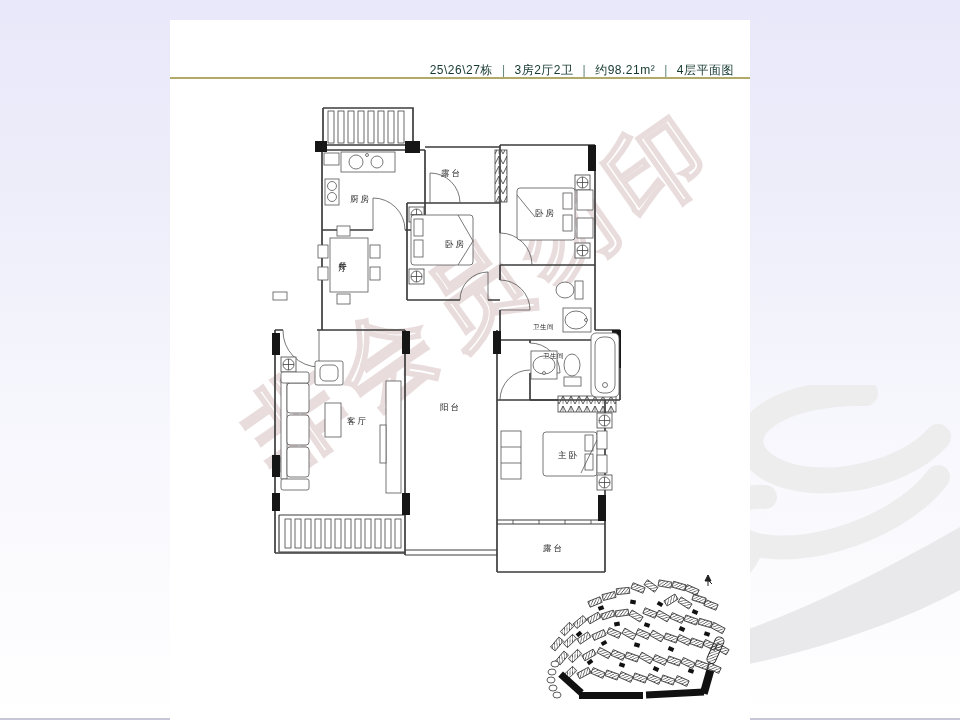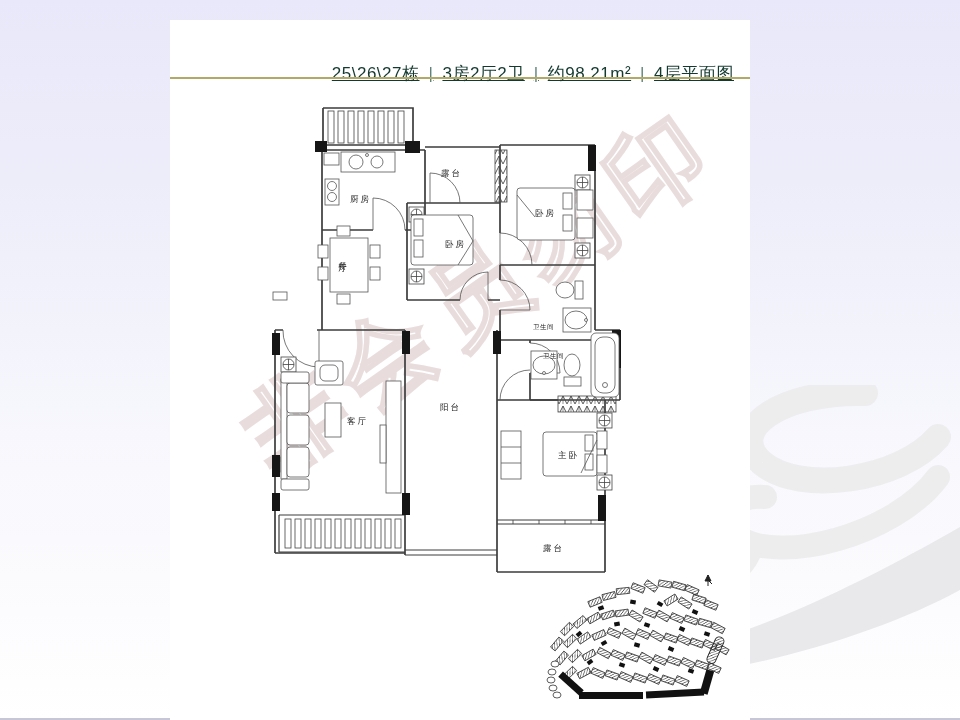--- a/index.html
+++ b/index.html
@@ -10,21 +10,21 @@
   .bottom-edge{position:absolute;left:0;bottom:0;width:960px;height:2px;background:#c6c6d6;}
   .card{position:absolute;left:170px;top:20px;width:580px;height:700px;background:#ffffff;overflow:hidden;}
   .header{position:absolute;left:0;top:0;width:100%;height:58px;}
   .logo{position:absolute;left:24px;top:6px;width:220px;height:52px;color:#17463a;}
   .logo-prefix{position:absolute;left:2px;top:8px;writing-mode:vertical-rl;text-orientation:upright;
     font-size:13px;font-weight:bold;letter-spacing:1px;line-height:14px;}
   .logo-name{position:absolute;left:18px;top:0px;font-size:37px;font-weight:bold;letter-spacing:-1px;line-height:40px;}
   .logo-script{position:absolute;left:60px;top:30px;font-family:"DejaVu Serif","Liberation Serif",serif;
     font-style:italic;font-size:17px;color:#2c5d4d;}
   .logo-slogan{position:absolute;left:2px;top:44px;font-size:6.5px;letter-spacing:1.5px;font-weight:bold;color:#17463a;}
-  .header-info{position:absolute;right:16px;top:42px;font-size:17px;color:#14392f;letter-spacing:0.5px;white-space:nowrap;text-decoration:underline;}
+  .header-info{position:absolute;right:16px;top:42px;font-size:12px;color:#14392f;letter-spacing:0.5px;white-space:nowrap;}
   .header-info .sep{margin:0 9px;color:#5e8277;}
   .gold-rule{position:absolute;left:0;top:57px;width:100%;height:2px;background:#b1a967;}
   .plan-wrap{position:absolute;left:85px;top:75px;width:395px;height:480px;}
   .watermark-svg{position:absolute;left:0;top:0;pointer-events:none;}
   .siteplan{position:absolute;left:373px;top:552px;width:202px;height:145px;}
   svg text{font-family:"Liberation Sans","DejaVu Sans",sans-serif;}
   .room-label{fill:#1c1c1c;font-size:8.5px;letter-spacing:2px;}
   .room-label-sm{fill:#1c1c1c;font-size:6.5px;letter-spacing:0.5px;}
   .wm-text{fill:none;stroke:#e9dcdc;stroke-width:2.4px;font-size:96px;font-weight:bold;letter-spacing:14px;}
 </style>

